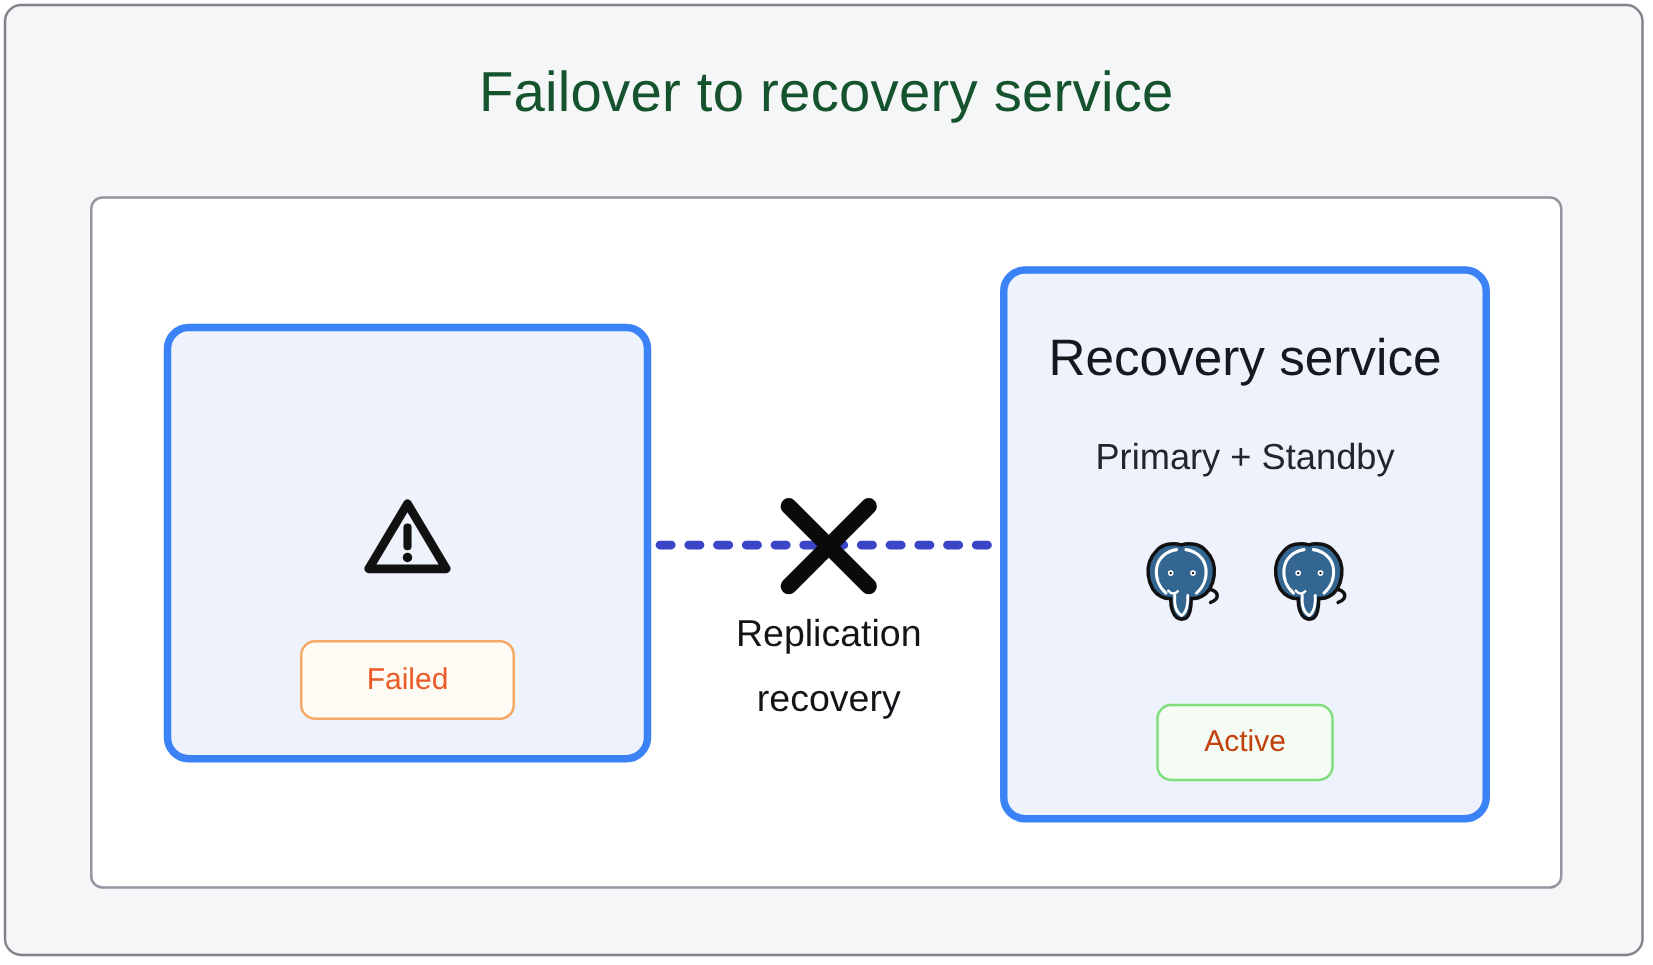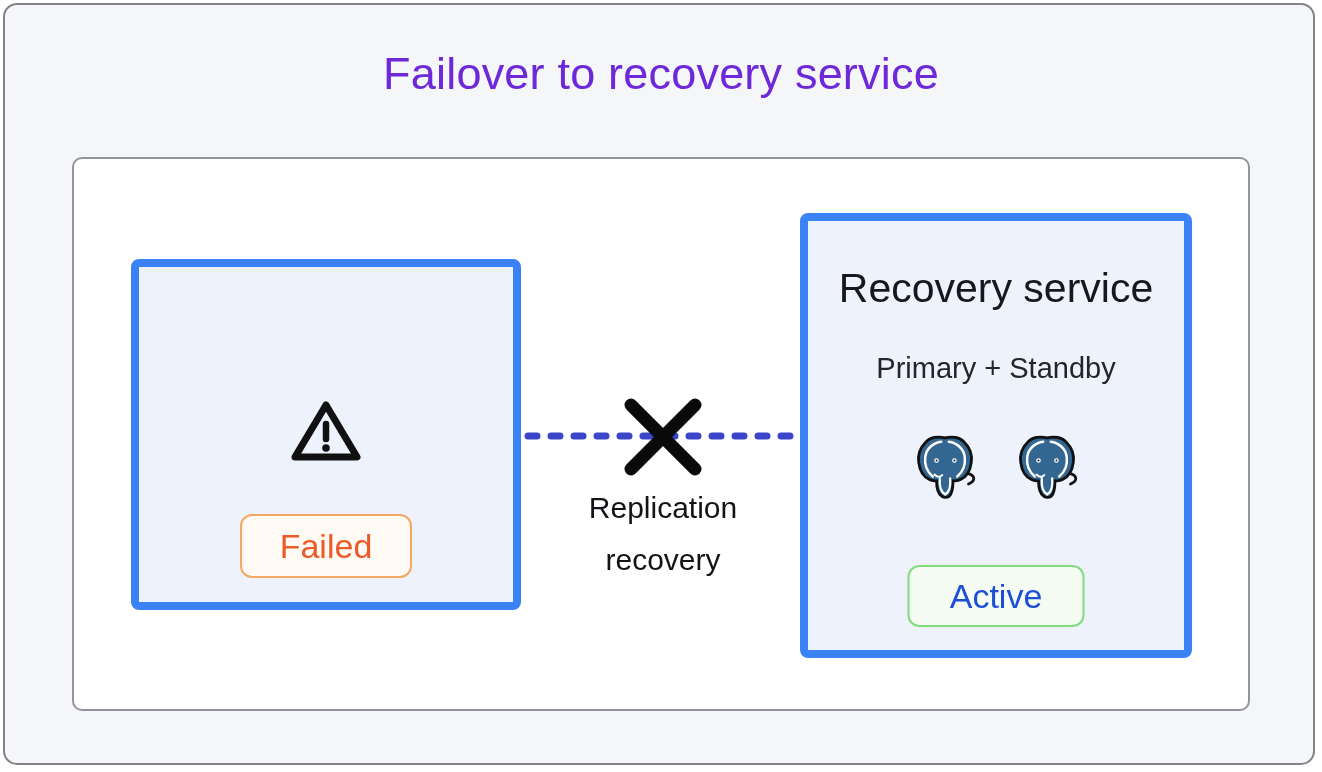--- a/index.html
+++ b/index.html
@@ -23,37 +23,37 @@
     border-radius: 14px;
     box-sizing: border-box;
   }
   .diagram-title {
     position: absolute;
     left: 0; right: 0;
     top: 48px;
     text-align: center;
     font-size: 45px;
     font-weight: 400;
-    color: #6d28d9;
+    color: #14532d;
     letter-spacing: 0.2px;
   }
   .panel {
     position: absolute;
     left: 72px; top: 157px;
     width: 1178px; height: 554px;
     background: #ffffff;
     border: 2px solid #94949e;
     border-radius: 10px;
     box-sizing: border-box;
   }
   .service-card {
     position: absolute;
     background: #eef2fc;
-    border: 8px solid #3b82f6;
-    border-radius: 8px;
+    border: 6px solid #3b82f6;
+    border-radius: 20px;
     box-sizing: border-box;
     text-decoration: underline;
   }
   .card-primary {
     left: 131px; top: 259px;
     width: 390px; height: 351px;
   }
   .card-recovery {
     left: 800px; top: 213px;
     width: 392px; height: 445px;
@@ -91,35 +91,35 @@
     justify-content: center;
     gap: 40px;
   }
   .status-badge {
     position: absolute;
     left: 50%;
     transform: translateX(-50%);
     display: flex;
     align-items: center;
     justify-content: center;
-    font-size: 34px;
+    font-size: 24px;
     border-radius: 12px;
     box-sizing: border-box;
   }
   .badge-failed {
     top: 247px;
     width: 172px; height: 64px;
     color: #ea5b28;
     background: #fffaf3;
     border: 2px solid #f4a862;
   }
   .badge-active {
     top: 344px;
-    width: 177px; height: 62px;
-    color: #1d4ed8;
+    width: 142px; height: 62px;
+    color: #c2410c;
     background: #f4fcf3;
     border: 2px solid #81dd7c;
   }
   .link-line {
     position: absolute;
     left: 522px; top: 430px;
     width: 278px; height: 12px;
   }
   .x-mark {
     position: absolute;

